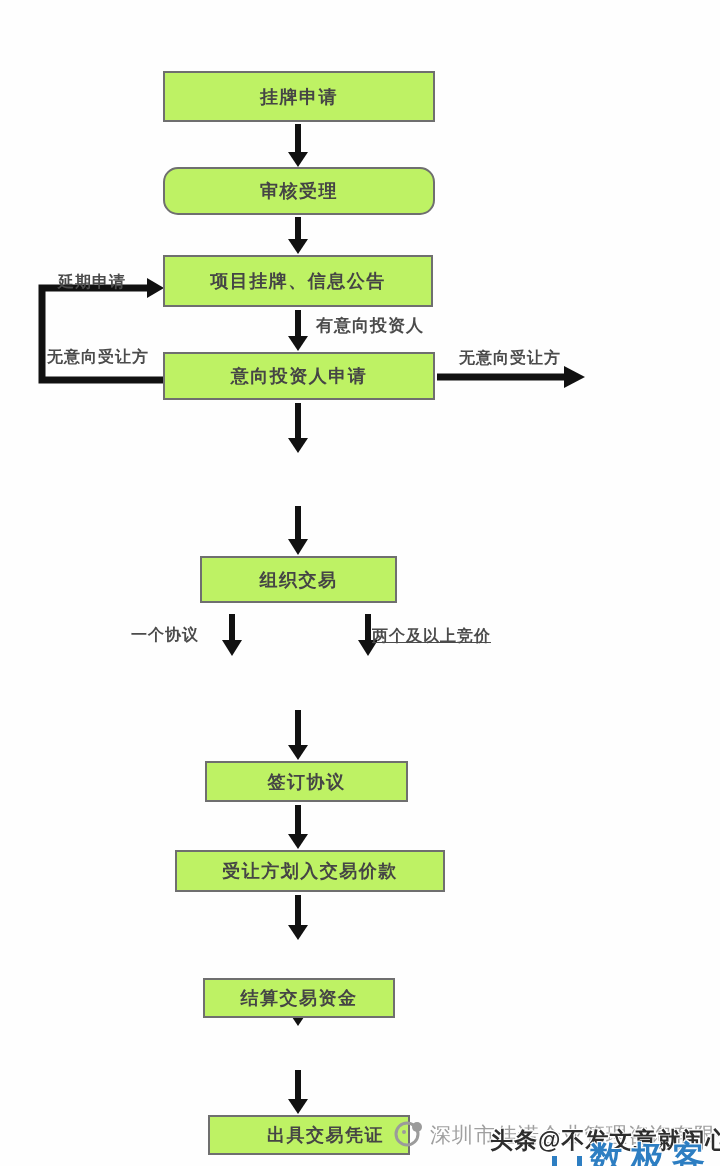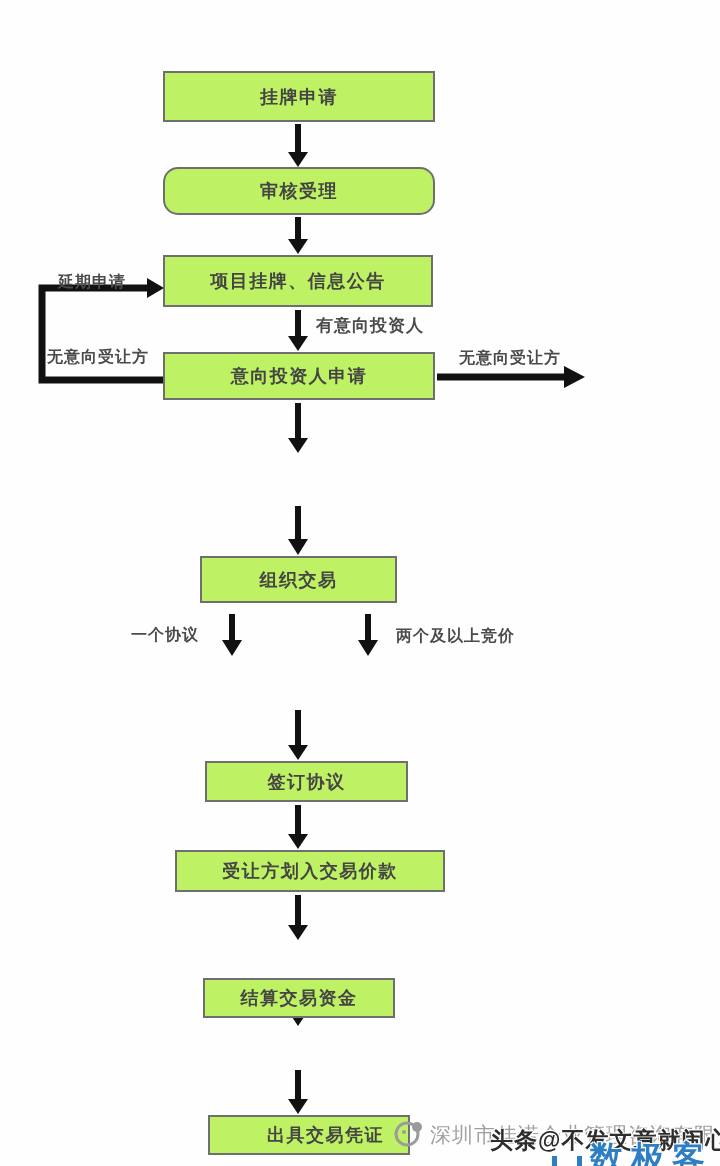--- a/index.html
+++ b/index.html
@@ -41,21 +41,21 @@
   .edge-label{
     position:absolute;
     font-size:16px;font-weight:600;color:#4b4b4b;
     letter-spacing:1px;white-space:nowrap;
   }
   .l-extension{left:30px; top:272px;margin-left:28px;}
   .l-notrans-l{left:47px; top:347px;}
   .l-hasinv  {left:316px;top:314px;font-size:17px;}
   .l-notrans-r{left:459px;top:348px;}
   .l-oneagree{left:131px;top:625px;}
-  .l-twobid  {left:396px;top:626px;}
+  .l-twobid  {left:372px;top:626px;text-decoration:underline;}
 
   .wm-logo{position:absolute;left:393px;top:1117px;width:34px;height:32px;}
   .wm-company{
     position:absolute;left:430px;top:1121px;
     font-size:21px;color:#a0a0a0;font-weight:500;
     letter-spacing:1px;white-space:nowrap;
   }
   .wm-overlay{
     position:absolute;left:490px;top:1125px;
     font-size:23px;color:#2d2d2d;font-weight:700;

